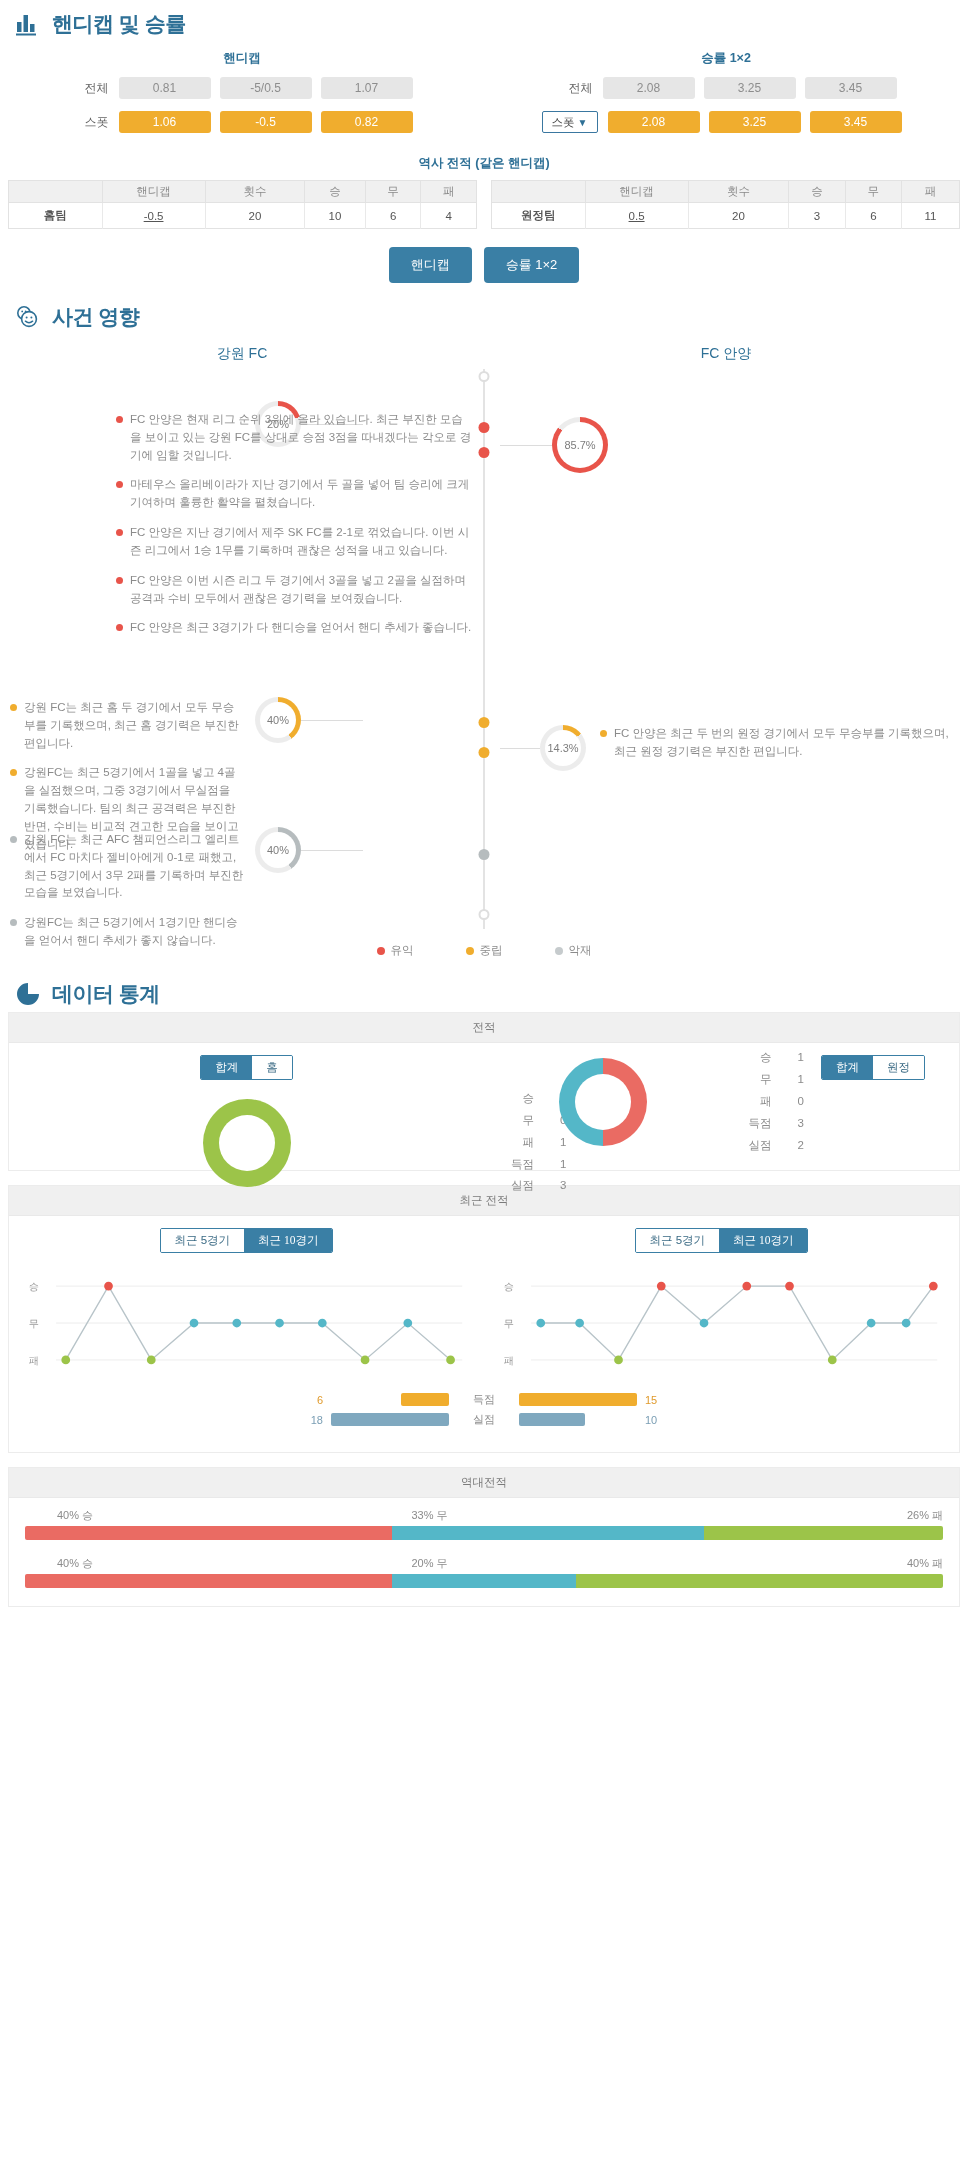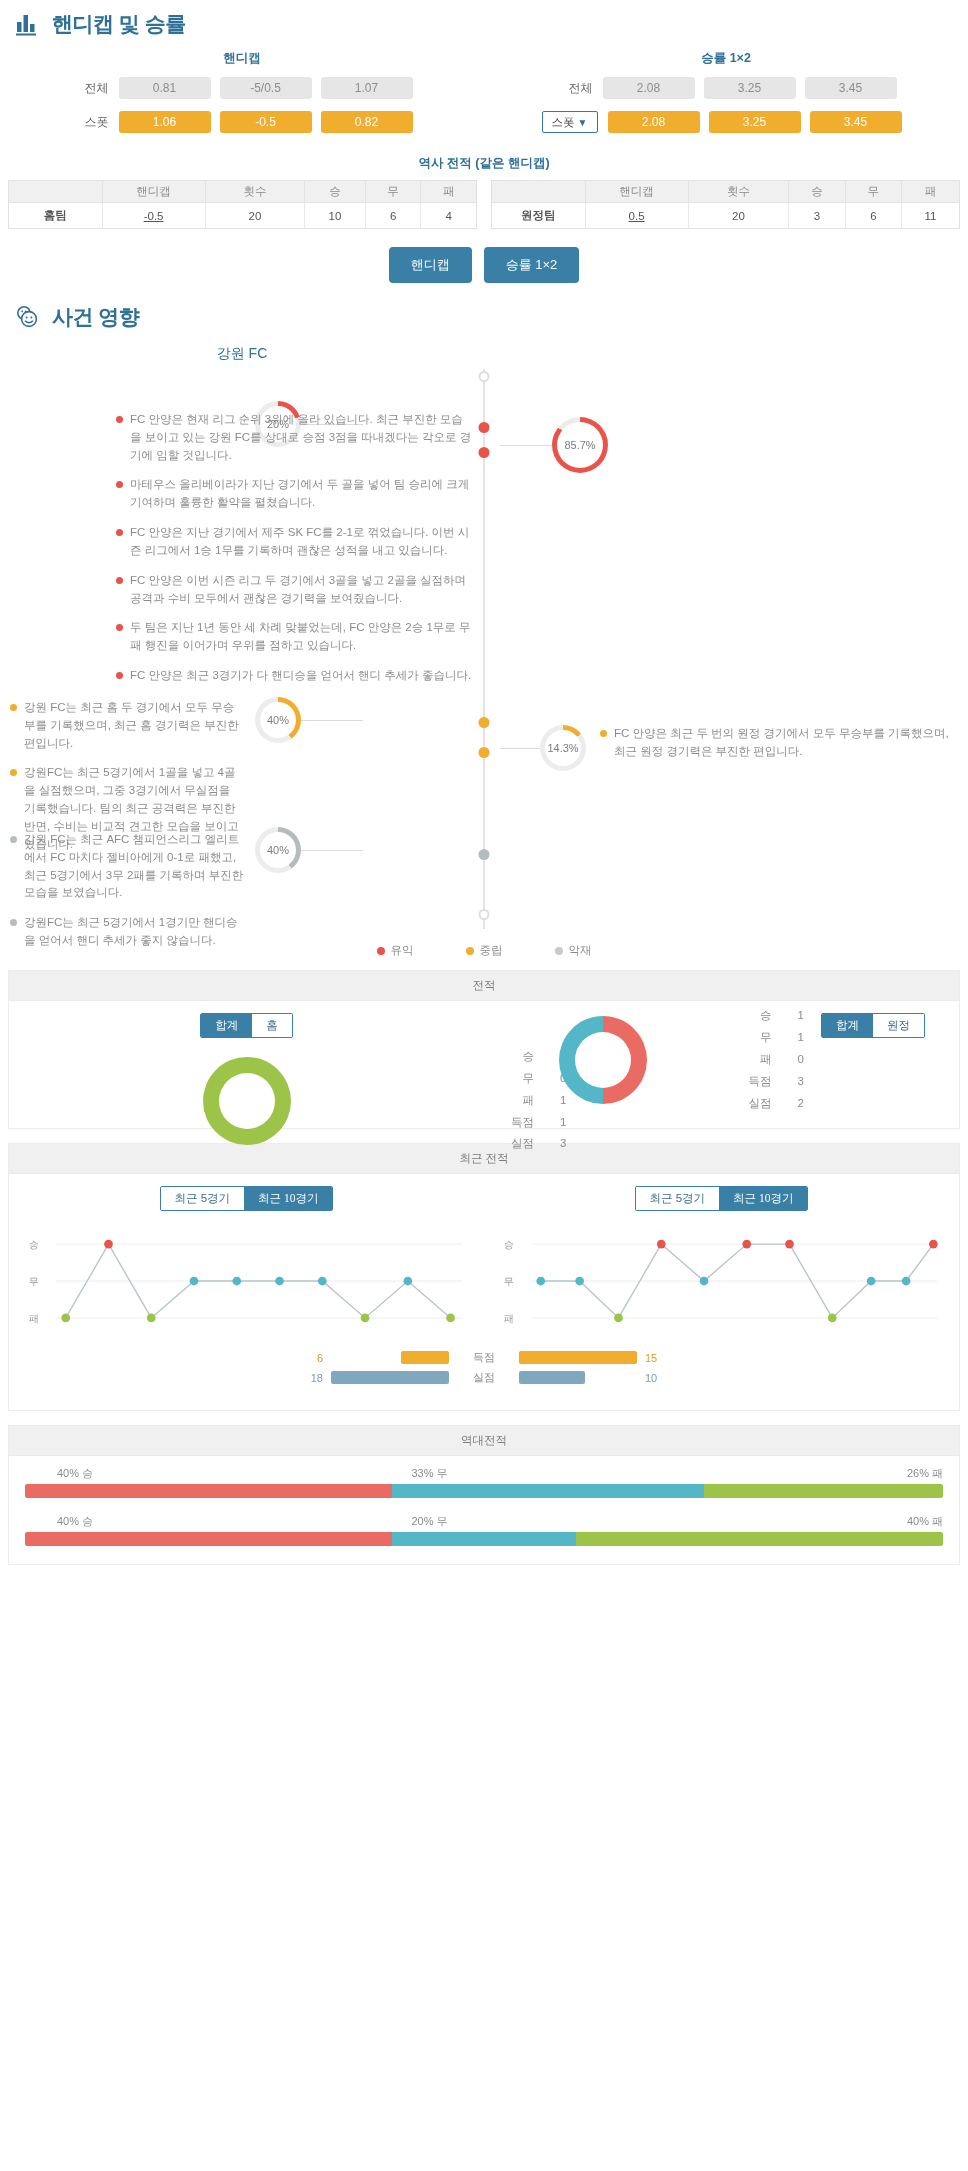--- a/index.html
+++ b/index.html
@@ -300,20 +300,21 @@
         <circle cx="17.4" cy="14.4" r="1" fill="#2e7096"></circle>
         <path d="M11.4 18.2 q3.6 3 7.2 0" fill="none" stroke="#2e7096" stroke-width="1.5" stroke-linecap="round"></path>
       </svg>
     </span>
     <span class="title">사건 영향</span>
   </div>
 
   <div class="events">
     <div class="team-names">
       <div>강원 FC</div>
+      <div>FC 안양</div>
     </div>
 
     <div class="tl-container">
       <div class="tl-line"></div>
       <div class="tl-cap" style="top:2px"></div>
       <div class="tl-cap" style="top:540px"></div>
 
       <div class="tl-dot" style="left:50%; top:53px;  background:#e8544a;"></div>
       <div class="tl-dot" style="left:50%; top:78px;  background:#e8544a;"></div>
       <div class="tl-dot" style="left:50%; top:348px; background:#f0ad2e;"></div>
@@ -360,21 +361,20 @@
         <div class="connector" style="width:62px"></div>
       </div>
 
       <div class="ev-row" style="position:absolute; top:42px; width:100%;">
         <div class="ev-right" style="padding-left:116px; padding-right:12px;">
           <ul class="bullets good">
             <li>FC 안양은 현재 리그 순위 3위에 올라 있습니다. 최근 부진한 모습을 보이고 있는 강원 FC를 상대로 승점 3점을 따내겠다는 각오로 경기에 임할 것입니다.</li>
             <li>마테우스 올리베이라가 지난 경기에서 두 골을 넣어 팀 승리에 크게 기여하며 훌륭한 활약을 펼쳤습니다.</li>
             <li>FC 안양은 지난 경기에서 제주 SK FC를 2-1로 꺾었습니다. 이번 시즌 리그에서 1승 1무를 기록하며 괜찮은 성적을 내고 있습니다.</li>
             <li>FC 안양은 이번 시즌 리그 두 경기에서 3골을 넣고 2골을 실점하며 공격과 수비 모두에서 괜찮은 경기력을 보여줬습니다.</li>
-            <li>두 팀은 지난 1년 동안 세 차례 맞붙었는데, FC 안양은 2승 1무로 무패 행진을 이어가며 우위를 점하고 있습니다.</li>
             <li>FC 안양은 최근 3경기가 다 핸디승을 얻어서 핸디 추세가 좋습니다.</li>
           </ul>
         </div>
       </div>
 
       <div class="ev-row" style="position:absolute; top:330px; width:100%;">
         <div class="ev-left" style="padding-left:10px; padding-right:240px;">
           <ul class="bullets neutral">
             <li>강원 FC는 최근 홈 두 경기에서 모두 무승부를 기록했으며, 최근 홈 경기력은 부진한 편입니다.</li>
             <li>강원FC는 최근 5경기에서 1골을 넣고 4골을 실점했으며, 그중 3경기에서 무실점을 기록했습니다. 팀의 최근 공격력은 부진한 반면, 수비는 비교적 견고한 모습을 보이고 있습니다.</li>
@@ -407,20 +407,29 @@
         <i class="ldot" style="background:#f0ad2e"></i>
         <b style="font-weight:normal">중립</b>
       </span>
       <span>
         <i class="ldot" style="background:#c6cbcd"></i>
         <b style="font-weight:normal">악재</b>
       </span>
     </div>
   </div>
 
+  <div class="sec-head">
+    <span class="ico">
+      <svg viewBox="0 0 28 28" width="28" height="28">
+        <path d="M14 14 L14 3 A11 11 0 1 0 25 14 Z" fill="#2e7096"></path>
+        <path d="M14 14 L25 14 A11 11 0 0 0 14 3 Z" fill="#ffffff"></path>
+      </svg>
+    </span>
+    <span class="title">데이터 통계</span>
+  </div>
 
   <div class="panel">
     <div class="panel-head">전적</div>
     <div class="panel-body">
       <div class="stat-grid" style="padding-bottom:8px;">
         <div class="stat-half" style="text-align:center">
           <span class="seg">
             <div class="on">합계</div>
             <div class="off">홈</div>
           </span>

